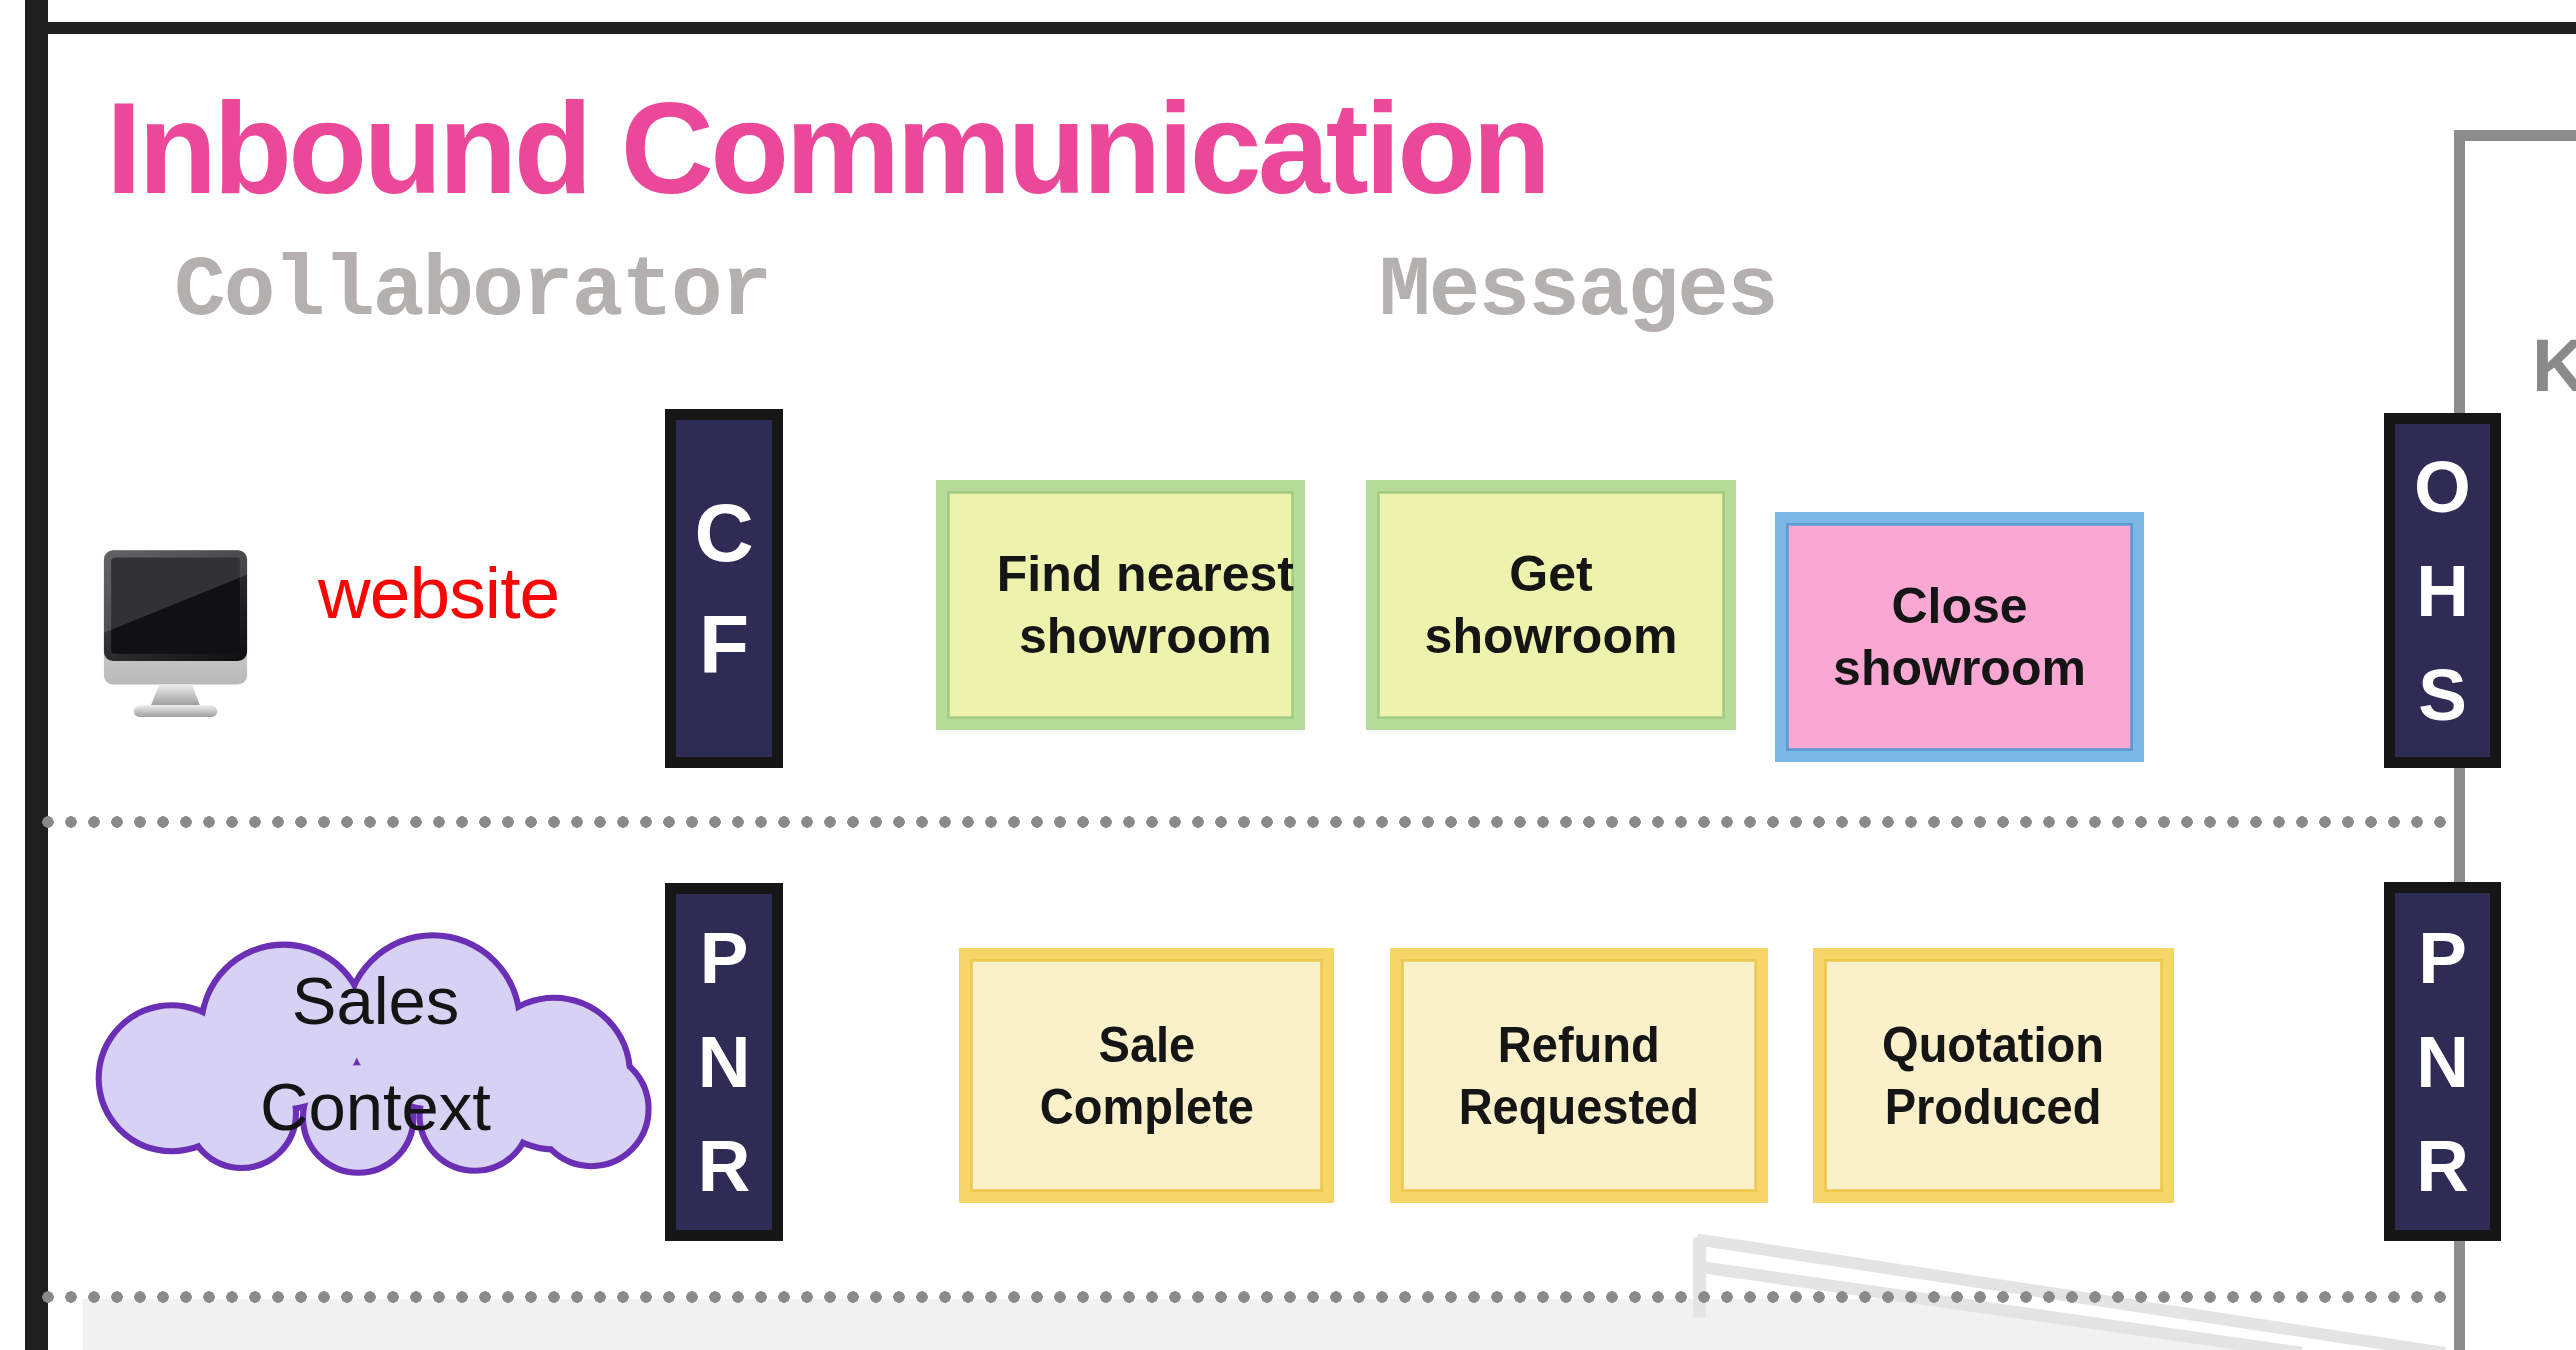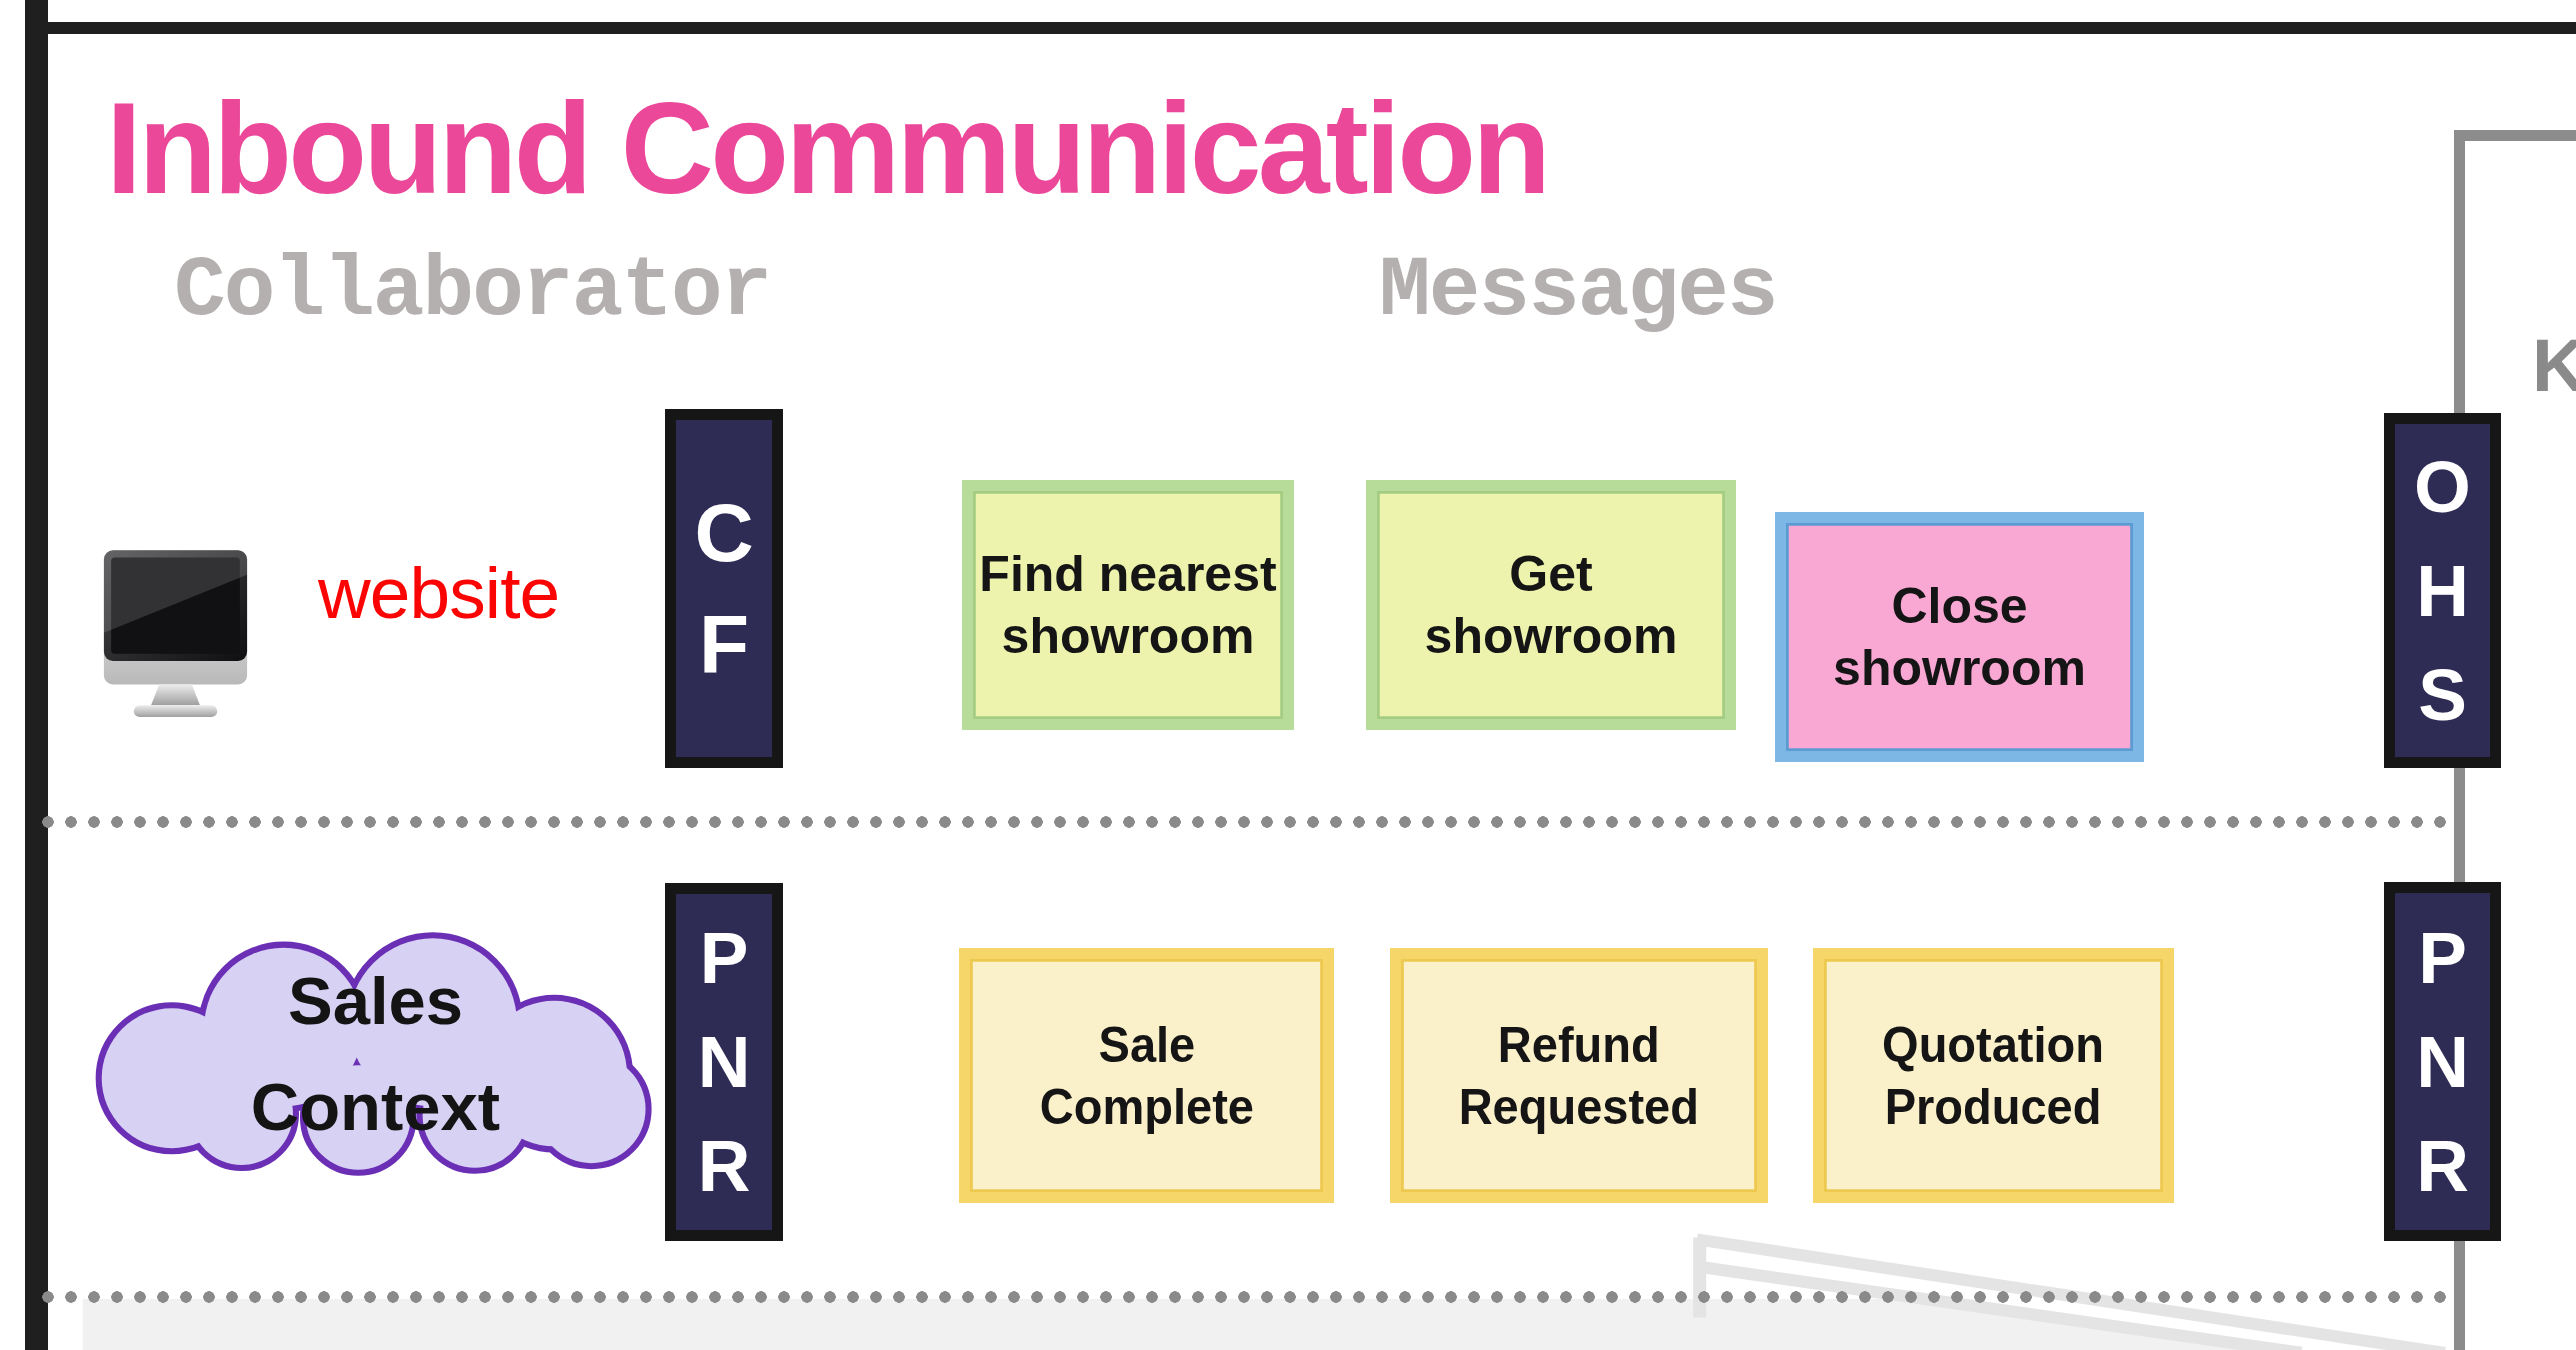--- a/index.html
+++ b/index.html
@@ -52,21 +52,21 @@
     box-sizing:border-box; display:flex; flex-direction:column;
     align-items:center; justify-content:center; text-align:center; z-index:4;
   }
   .msgbox .line{font-size:50px; line-height:62px; font-weight:700; color:#151515; white-space:nowrap;}
   .msgbox.green{border:11.2px solid #b7dc99; background:#edf3ac; box-shadow:inset 0 0 0 2.8px #a4cd83;}
   .msgbox.blue {border:11.2px solid #7cb7e6; background:#f9a8d4; box-shadow:inset 0 0 0 2.8px #5d9bd3;margin-top:32px;}
   .msgbox.yellow{border:11.2px solid #f6d569; background:#faf0ca; box-shadow:inset 0 0 0 2.8px #eec94f;}
   .msgbox.yellow .lines{transform:scaleX(0.94);}
   .mb-r1{top:480px; height:250px;}
   .mb-r2{top:948px; height:255px;}
-  .mb1{left:962px; width:332px;}
+  .mb1{left:936px; width:369px;align-items:flex-end;}
   .mb2{left:1366px; width:370px;}
   .mb3{left:1775px; width:369px;}
   .mb4{left:959px; width:375px;}
   .mb5{left:1390px; width:378px;}
   .mb6{left:1813px; width:361px;}
 
   
   .dotline{
     height:12px; background-repeat:repeat-x; z-index:8;
     background-image:radial-gradient(circle 6px at 6px 6px, #8a8a8a 5.5px, rgba(0,0,0,0) 6px);
@@ -82,21 +82,21 @@
     letter-spacing:-0.9px; white-space:nowrap;
   }
 
   
   .cloud-wrap{left:83px; top:929px; width:585px; height:250px;}
   .cloud-text{
     left:83px; top:929px; width:585px; height:250px;
     display:flex; flex-direction:column; align-items:center; justify-content:center;
     text-align:center; z-index:3;
   }
-  .cloud-text .line{font-size:67px; line-height:106px; font-weight:700; color:#141414;}
+  .cloud-text .line{font-size:67px; line-height:106px; font-weight:400; color:#141414;}
 
   
   .bottom-svg{left:0; top:1204px; width:2576px; height:147px; z-index:1;}
 </style>
 </head>
 <body>
 
 <div id="canvas">
 
   <div class="abs frame-left"></div>

